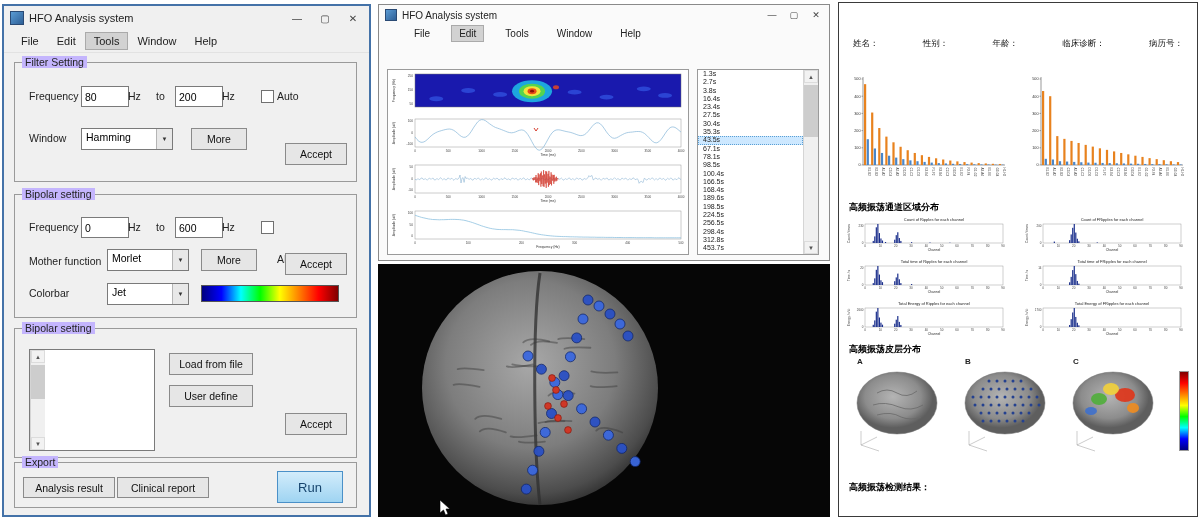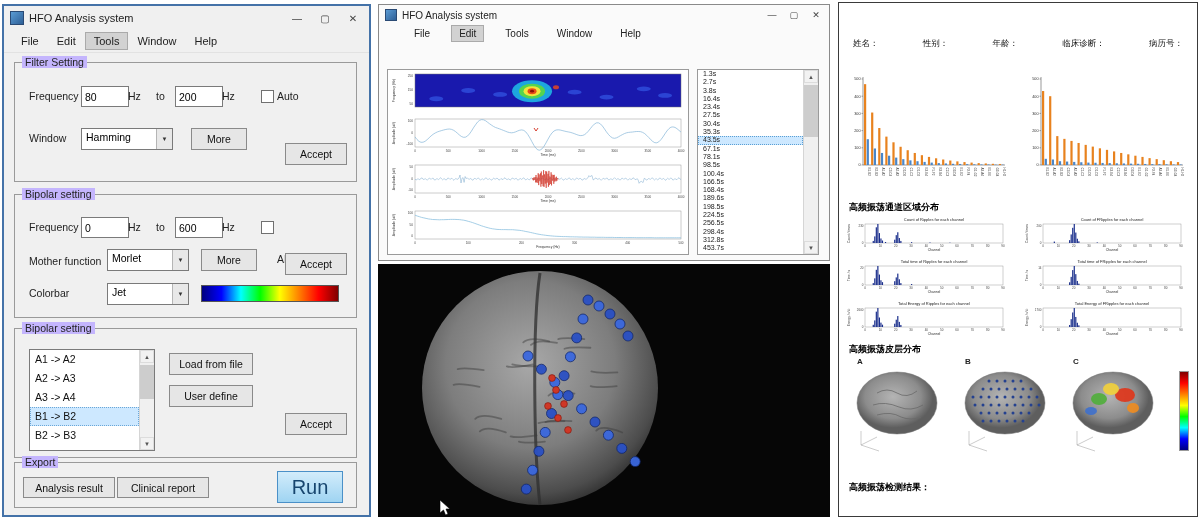--- a/index.html
+++ b/index.html
@@ -26,21 +26,21 @@
   .btn{position:absolute;background:#e6e6e6;border:1px solid #8a8a8a;font-size:10.5px;color:#111;display:flex;align-items:center;justify-content:center;}
   .cb{position:absolute;width:11px;height:11px;border:1px solid #707070;background:#fff;}
   .jetbar{position:absolute;background:linear-gradient(to right,#00007f,#0000ff,#00ffff,#00ff00,#ffff00,#ff7f00,#ff0000,#7f0000);border:1px solid #555;}
   .listbox{position:absolute;background:#fff;border:1px solid #7a7a7a;display:flex;overflow:hidden;}
   .listcol{flex:1;}
   .list-item{height:19px;line-height:19px;padding-left:5px;font-size:10.5px;color:#111;white-space:nowrap;}
   .list-item.selected{background:#cde8ff;outline:1px dotted #6aa7d8;outline-offset:-1px;}
   .sbar{width:14px;background:#f0f0f0;border-left:1px solid #d5d5d5;display:flex;flex-direction:column;align-items:center;}
   .sarrow{height:13px;width:100%;display:flex;align-items:center;justify-content:center;font-size:6px;color:#555;background:#f2f2f2;border:1px solid #dcdcdc;box-sizing:border-box;}
   .sthumb{width:100%;background:#cdcdcd;}
-  .runbtn{position:absolute;background:linear-gradient(#d2ecfb,#9fd4f2);border:1px solid #4a90c8;color:#17456e;font-size:20px;display:flex;align-items:center;justify-content:center;}
+  .runbtn{position:absolute;background:linear-gradient(#d2ecfb,#9fd4f2);border:1px solid #4a90c8;color:#17456e;font-size:13px;display:flex;align-items:center;justify-content:center;}
   
   #viewer-win{left:378px;top:4px;width:452px;height:257px;background:#fafafa;border:1px solid #8a8a8a;box-sizing:border-box;}
   #viewer-win .titlebar{height:20px;}
   #viewer-win .wtitle{font-size:10px;}
   #viewer-win .wc{width:22px;height:16px;font-size:9px;}
   #viewer-win .menubar{height:17px;border-bottom:none;padding-left:28px;}
   .toolbar{position:absolute;left:0;top:37px;width:100%;height:24px;background:#ececec;border-top:1px solid #d9d9d9;border-bottom:1px solid #cfcfcf;box-sizing:border-box;}
   .tb-title{position:absolute;font-size:9.5px;font-weight:bold;color:#333;top:6px;white-space:nowrap;}
   .tb-btn{position:absolute;top:3px;background:#f5f5f5;border:1px solid #8a8a8a;font-size:9px;color:#222;display:flex;align-items:center;justify-content:center;height:16px;}
   .plots-panel{position:absolute;left:8px;top:64px;width:302px;height:186px;background:#fff;border:1px solid #9a9a9a;box-sizing:border-box;padding:1px;}
@@ -117,27 +117,20 @@
     <div class="sel" style="left:92px;top:88px;width:80px;height:20px;">
       <span class="sv">Jet</span>
       <span class="sa">▼</span>
     </div>
     <div class="jetbar" style="left:186px;top:90px;width:136px;height:15px;"></div>
   </div>
 
   <div class="group" style="left:10px;top:322px;width:341px;height:128px;">
     <span class="legend">Bipolar setting</span>
     <div class="listbox" style="left:14px;top:20px;width:124px;height:100px;">
-      <div class="listcol" id="bipolar-list">
-          <div class="list-item">A1 -&gt; A2</div>
-          <div class="list-item">A2 -&gt; A3</div>
-          <div class="list-item">A3 -&gt; A4</div>
-          <div class="list-item selected">B1 -&gt; B2</div>
-          <div class="list-item">B2 -&gt; B3</div>
-        </div>
       <div class="sbar">
         <span class="sarrow">▲</span>
         <span class="sthumb" style="height:34px;margin-top:2px;"></span>
         <span class="sarrow" style="margin-top:auto;">▼</span>
       </div>
     </div>
     <div class="btn" style="left:154px;top:24px;width:82px;height:20px;">Load from file</div>
     <div class="btn" style="left:154px;top:56px;width:82px;height:20px;">User define</div>
     <div class="btn" style="left:270px;top:84px;width:60px;height:20px;">Accept</div>
   </div>

